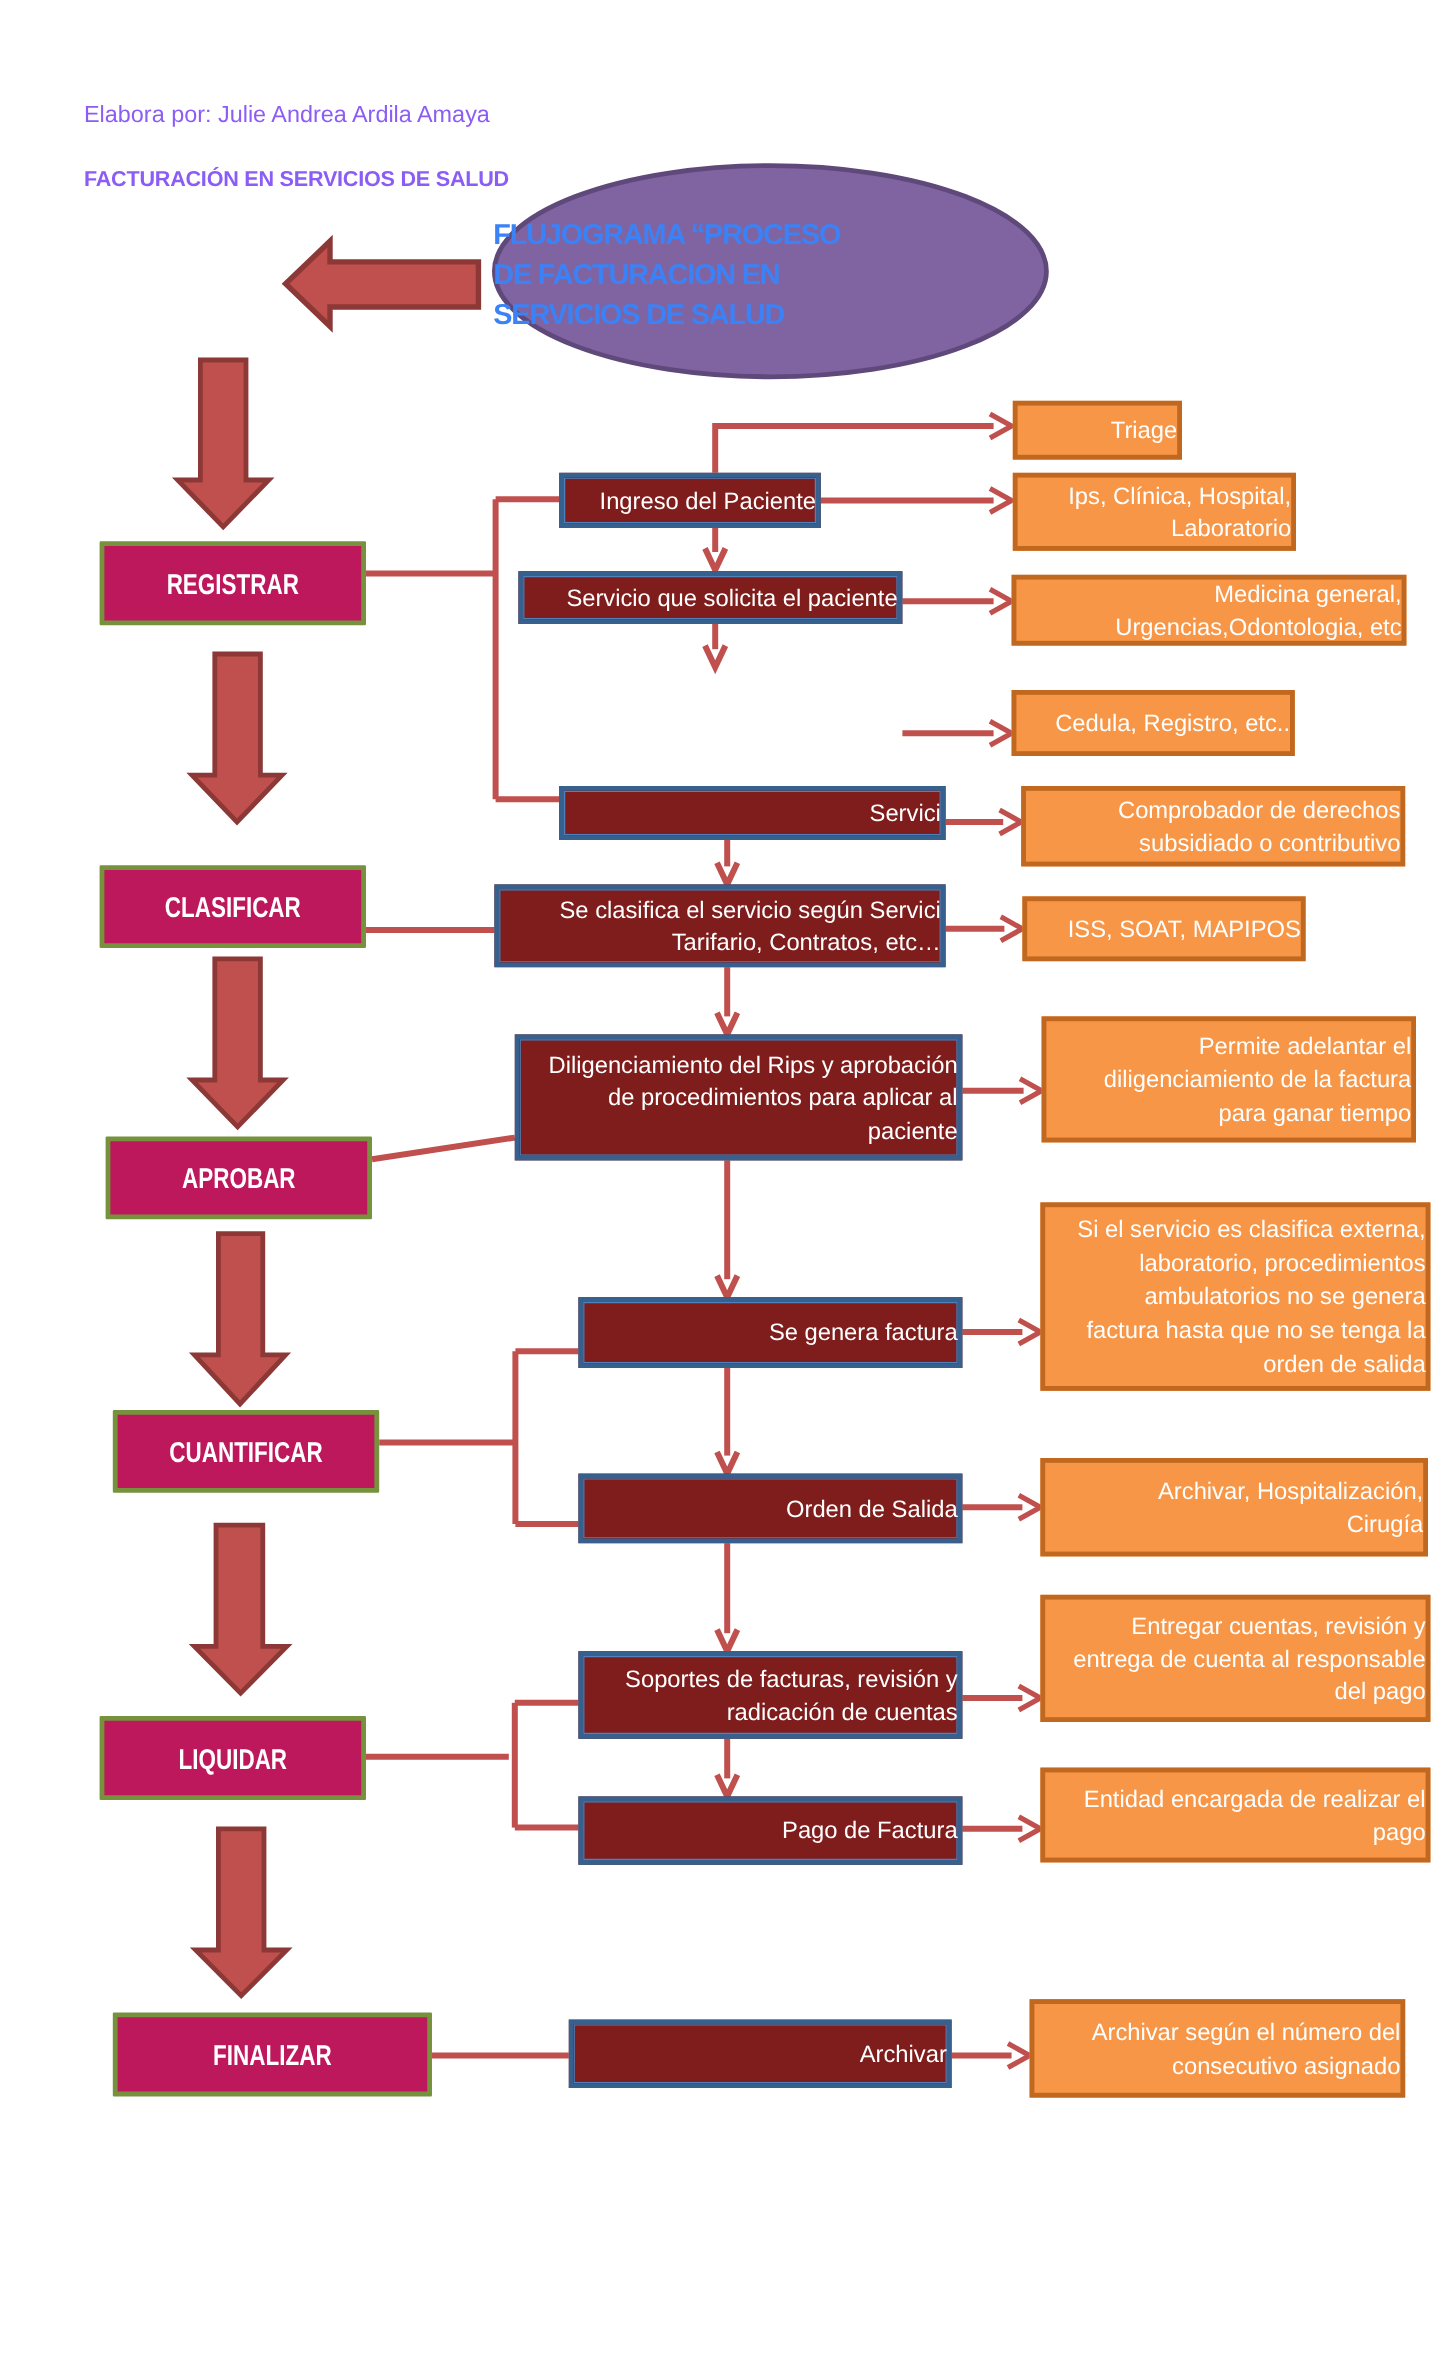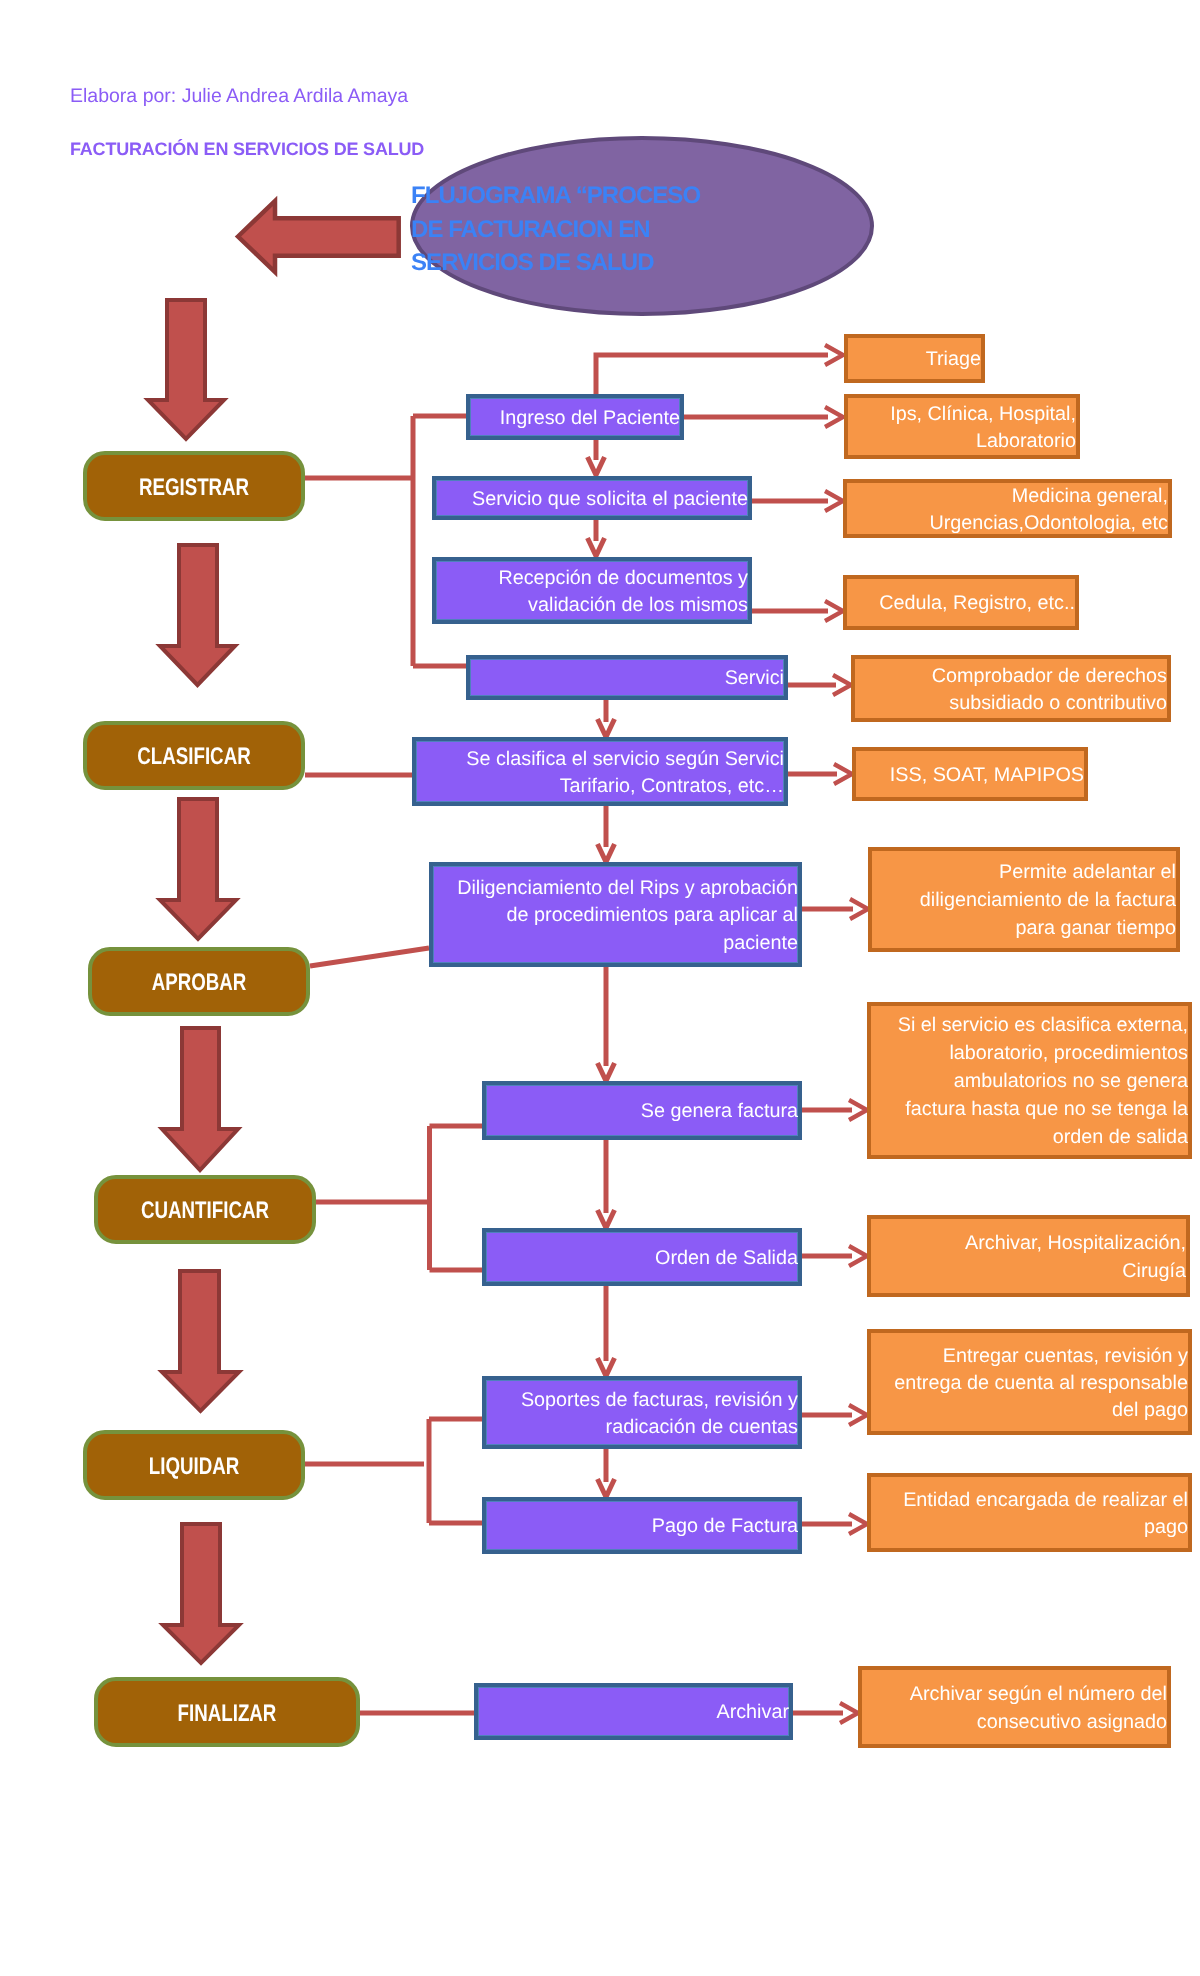--- a/index.html
+++ b/index.html
@@ -9,22 +9,22 @@
 #stage{position:absolute;left:0;top:0;width:1200px;height:1976px;}
 #wires{position:absolute;left:0;top:0;}
 .hdr{position:absolute;color:#8b5cf6;white-space:nowrap;will-change:opacity;margin-top:16px;}
 #author{left:70px;top:69px;font-size:19.5px;}
 #doctitle{left:70px;top:123px;font-size:18px;font-weight:bold;letter-spacing:-0.2px;}
 .node{position:absolute;box-sizing:border-box;display:flex;align-items:center;justify-content:center;
       color:#ffffff;}
 .node .tx{display:block;width:100%;line-height:1.37;text-align:center;position:relative;top:1.5px;will-change:opacity;}
 .stage .tx{transform:scaleX(.78);top:2px;}
 .node .tx i{font-style:normal;display:block;white-space:nowrap;text-align:right;}
-.stage{border:4px solid #76923C;background:#a16207;border-radius:22px;font-weight:bold;font-size:24px;}
-.step{border:4px solid #36618E;background:#8b5cf6;font-size:19.8px;box-shadow:inset 0 0 0 1px #4F81BD;}
+.stage{border:4px solid #76923C;background:#be185d;border-radius:1px;font-weight:bold;font-size:24px;}
+.step{border:4px solid #36618E;background:#7f1d1d;font-size:19.8px;box-shadow:inset 0 0 0 1px #4F81BD;}
 .note{border:4px solid #C0681F;background:#F79646;font-size:19.8px;}
 .note.lf .tx{text-align:left;padding-left:10px;line-height:1.41;}
 #banner{position:absolute;text-align:left;color:#3b82f6;font-weight:bold;letter-spacing:-0.95px;text-indent:-0.95px;will-change:opacity;}
 </style>
 </head>
 <body>
 
 <div id="stage">
 <div class="hdr" id="author">Elabora por: Julie Andrea Ardila Amaya</div>
 <div class="hdr" id="doctitle">FACTURACIÓN EN SERVICIOS DE SALUD</div>
@@ -114,26 +114,20 @@
 <div class="node step" style="left:466px;top:394px;width:218px;height:46px">
       <span class="tx">
         <i>Ingreso del Paciente</i>
       </span>
     </div>
 <div class="node step" style="left:432px;top:476px;width:320px;height:44px">
       <span class="tx">
         <i>Servicio que solicita el paciente</i>
       </span>
     </div>
-<div class="node step" style="left:432px;top:557px;width:320px;height:67px">
-      <span class="tx">
-        <i>Recepción de documentos y</i>
-        <i>validación de los mismos</i>
-      </span>
-    </div>
 <div class="node step" style="left:466px;top:655px;width:322px;height:45px">
       <span class="tx">
         <i>Servici</i>
       </span>
     </div>
 <div class="node step" style="left:412px;top:737px;width:376px;height:69px">
       <span class="tx">
         <i>Se clasifica el servicio según Servici</i>
         <i>Tarifario, Contratos, etc…</i>
       </span>

